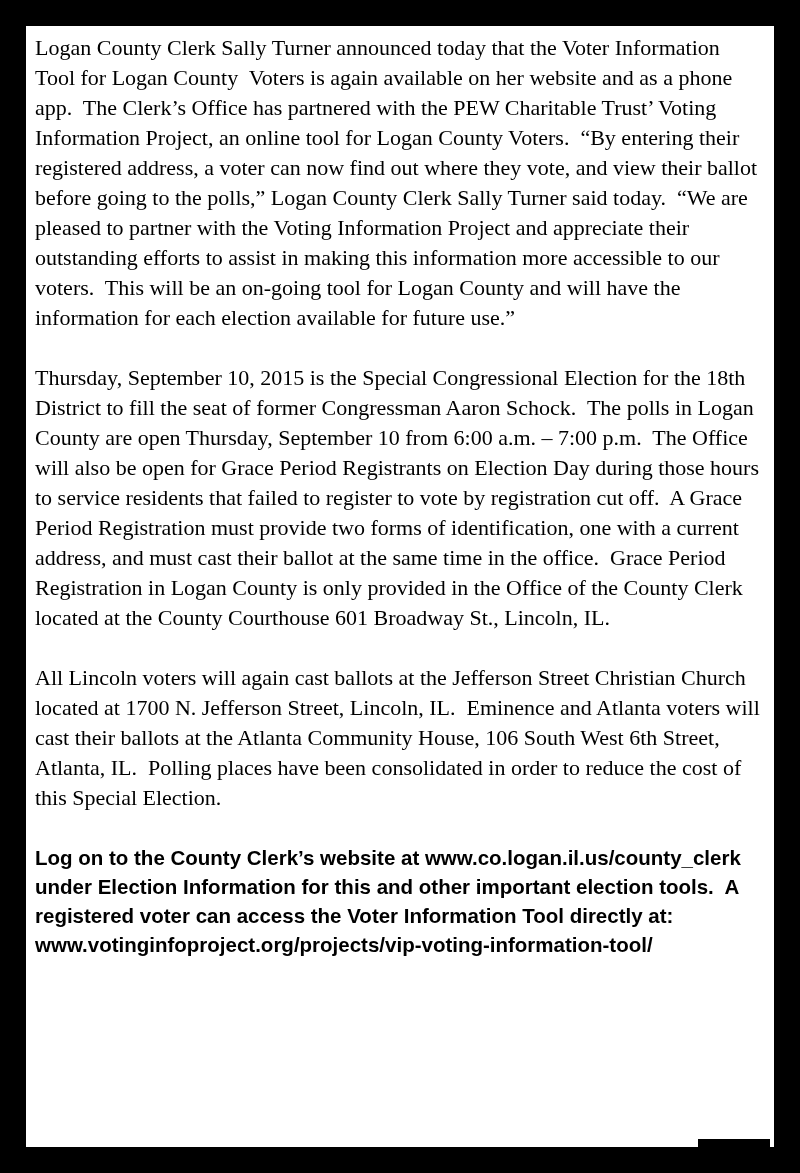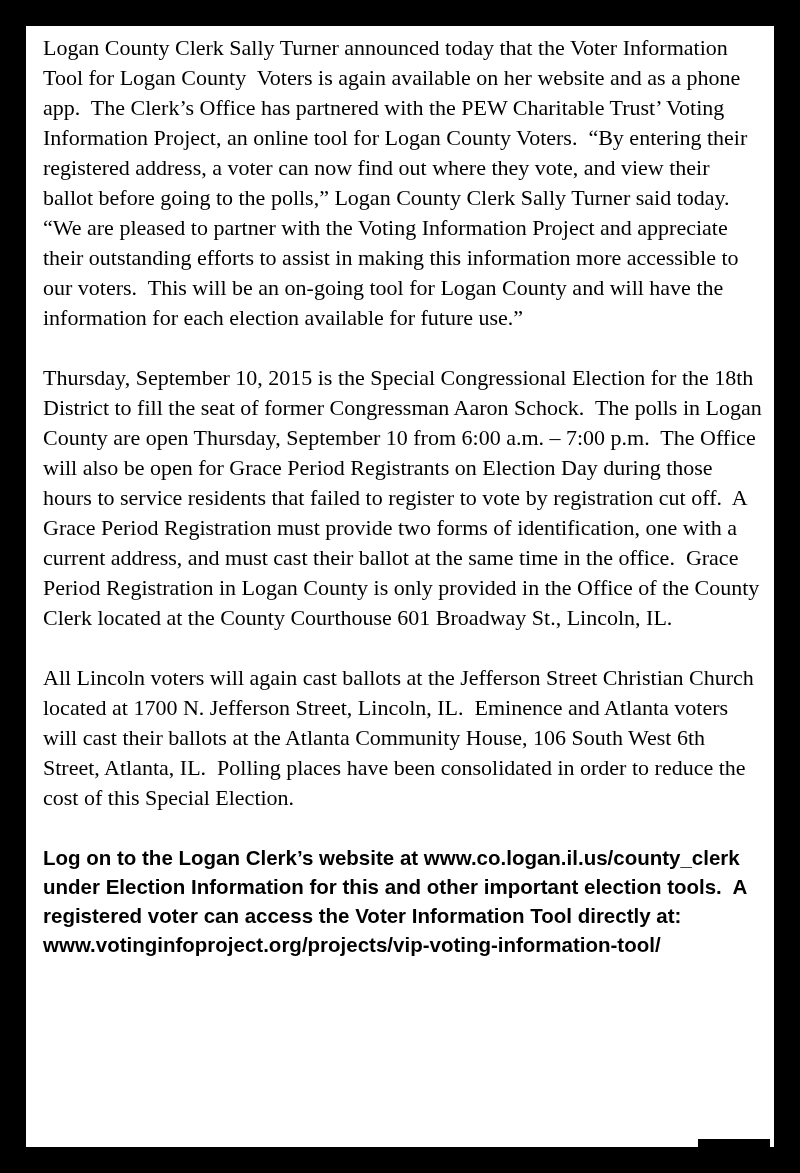--- a/index.html
+++ b/index.html
@@ -19,21 +19,21 @@
     left: 26px;
     top: 26px;
     right: 26px;
     bottom: 26px;
     background: #ffffff;
     box-sizing: border-box;
     padding: 7px 10px 0 9px;
     overflow: hidden;
   }
   .para {
-    margin: 0 0 30px 8px;
+    margin: 0 0 30px 0;
     font-size: 22px;
     line-height: 30px;
     color: #000000;
     white-space: pre-wrap;
   }
   .para.bold {
     font-family: "Liberation Sans", sans-serif;
     font-weight: bold;
     font-size: 20.5px;
     line-height: 29px;
@@ -48,16 +48,16 @@
     background: #000000;
   }
 </style>
 </head>
 <body>
 
 <div class="paper">
   <p class="para">Logan County Clerk Sally Turner announced today that the Voter Information Tool for Logan County  Voters is again available on her website and as a phone app.  The Clerk’s Office has partnered with the PEW Charitable Trust’ Voting Information Project, an online tool for Logan County Voters.  “By entering their registered address, a voter can now find out where they vote, and view their ballot before going to the polls,” Logan County Clerk Sally Turner said today.  “We are pleased to partner with the Voting Information Project and appreciate their outstanding efforts to assist in making this information more accessible to our voters.  This will be an on-going tool for Logan County and will have the information for each election available for future use.”</p>
   <p class="para">Thursday, September 10, 2015 is the Special Congressional Election for the 18th District to fill the seat of former Congressman Aaron Schock.  The polls in Logan County are open Thursday, September 10 from 6:00 a.m. – 7:00 p.m.  The Office will also be open for Grace Period Registrants on Election Day during those hours to service residents that failed to register to vote by registration cut off.  A Grace Period Registration must provide two forms of identification, one with a current address, and must cast their ballot at the same time in the office.  Grace Period Registration in Logan County is only provided in the Office of the County Clerk located at the County Courthouse 601 Broadway St., Lincoln, IL.</p>
   <p class="para">All Lincoln voters will again cast ballots at the Jefferson Street Christian Church located at 1700 N. Jefferson Street, Lincoln, IL.  Eminence and Atlanta voters will cast their ballots at the Atlanta Community House, 106 South West 6th Street, Atlanta, IL.  Polling places have been consolidated in order to reduce the cost of this Special Election.</p>
-  <p class="para bold">Log on to the Logan Clerk’s website at www.co.logan.il.us/county_clerk under Election Information for this and other important election tools.  A registered voter can access the Voter Information Tool directly at: www.votinginfoproject.org/projects/vip-voting-information-tool/</p>
+  <p class="para bold">Log on to the County Clerk’s website at www.co.logan.il.us/county_clerk under Election Information for this and other important election tools.  A registered voter can access the Voter Information Tool directly at: www.votinginfoproject.org/projects/vip-voting-information-tool/</p>
 </div>
 
 <div class="artifact"></div>
 
 </body></html>

